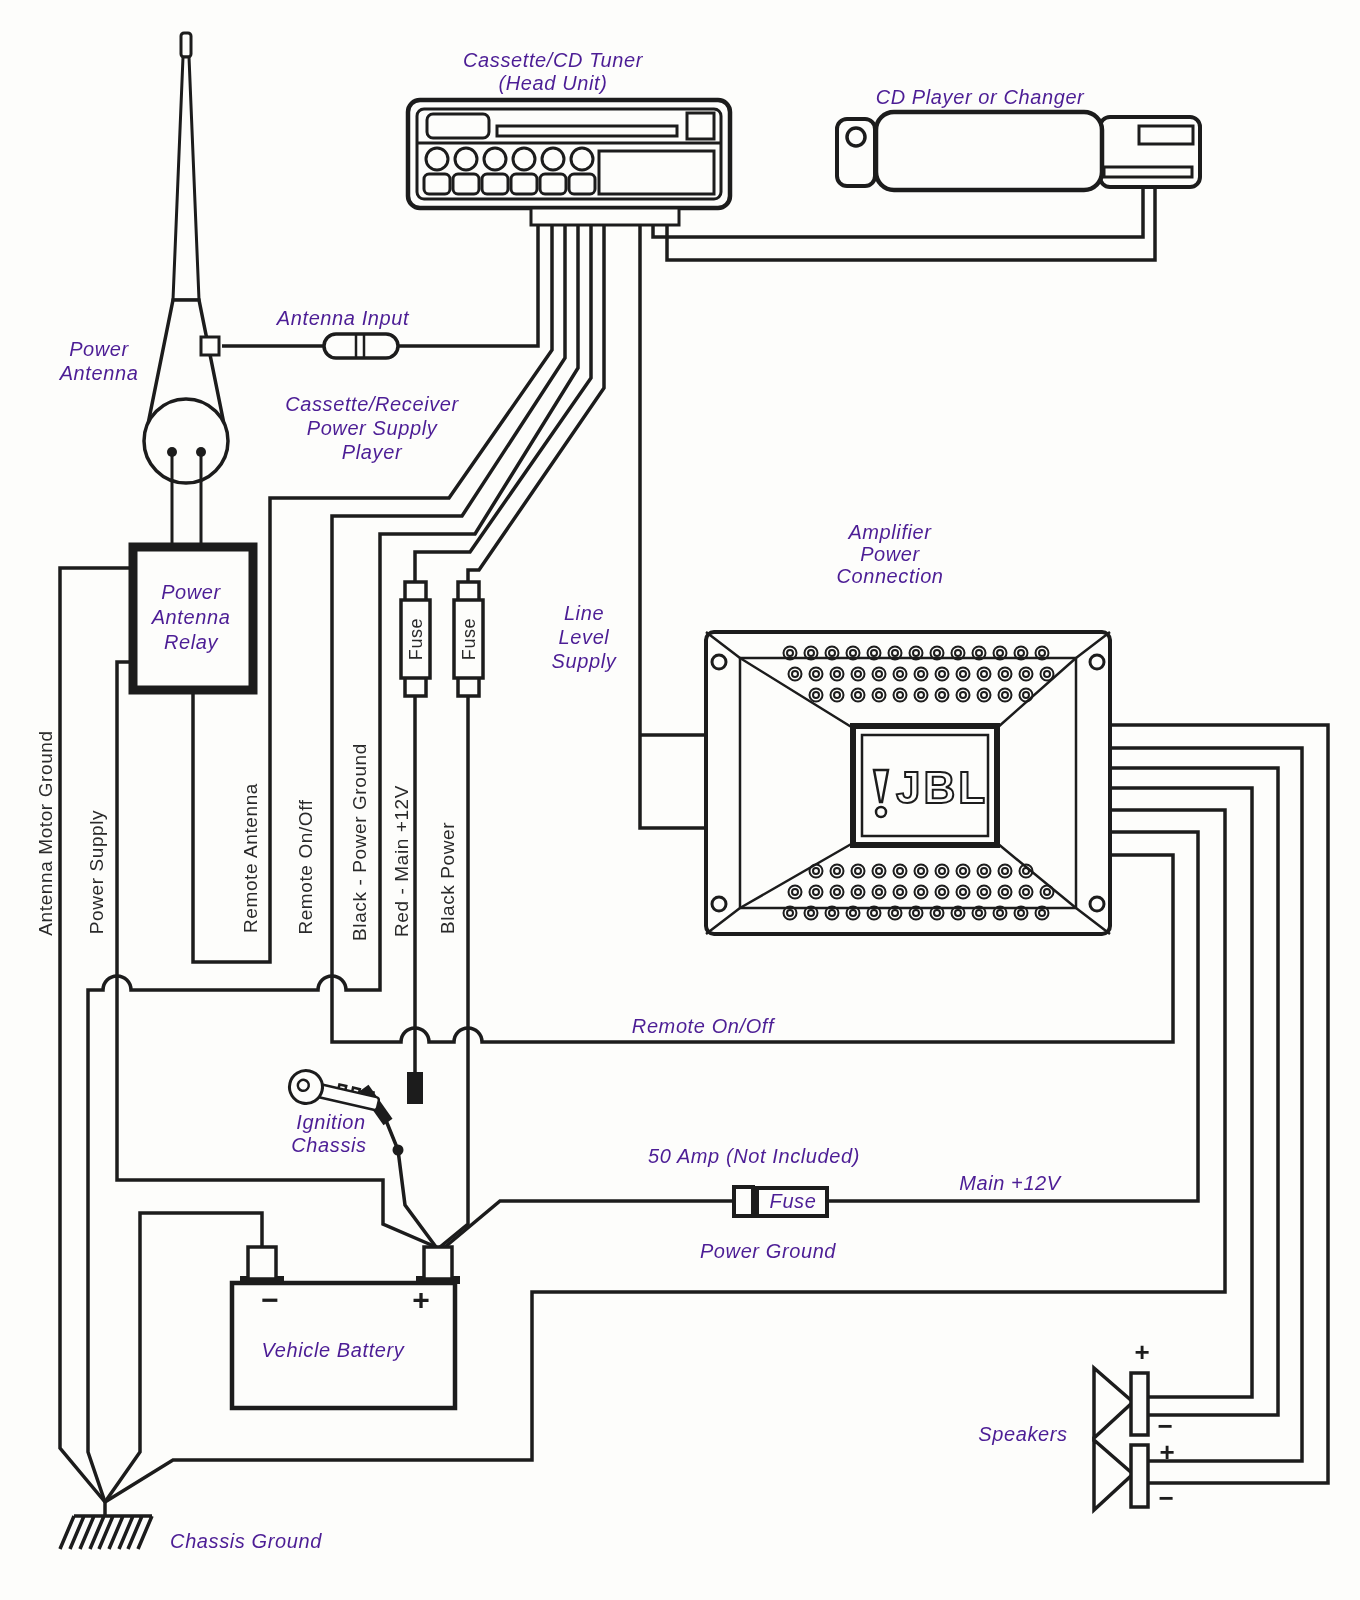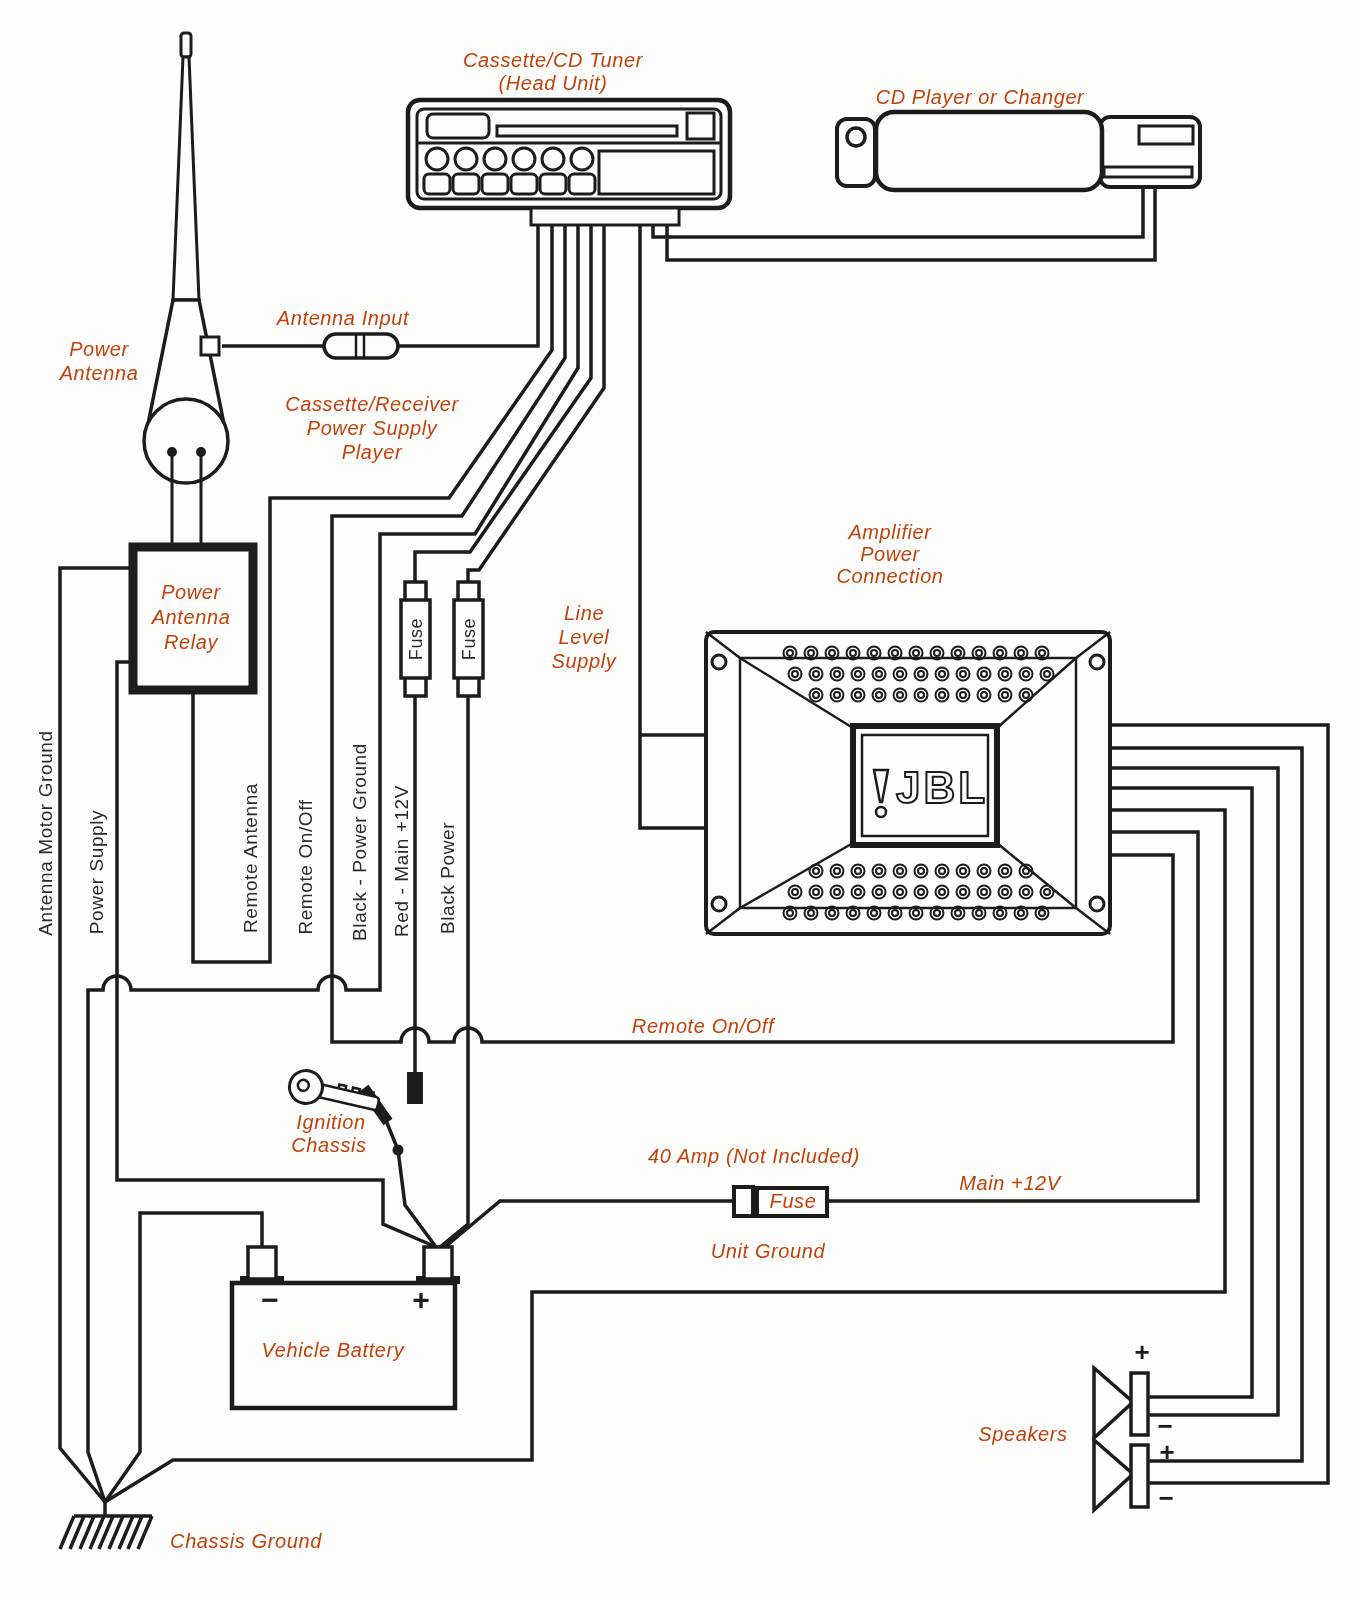--- a/index.html
+++ b/index.html
@@ -1,20 +1,20 @@
 <!DOCTYPE html>
 <html><head>
 <meta charset="utf-8">
 <style>
   html,body{margin:0;padding:0;background:#fff;}
   #page{position:relative;width:1360px;height:1600px;background:#fdfdfb;overflow:hidden;
         font-family:"Liberation Sans",sans-serif;color:#1c1c1c;}
   svg{position:absolute;left:0;top:0;}
   .lbl{position:absolute;transform:translate(-50%,-50%);font-style:italic;font-size:20px;
-       white-space:nowrap;letter-spacing:.6px;color:#c2410c;}
+       white-space:nowrap;letter-spacing:.6px;color:#4c1d95;}
   .vlbl{position:absolute;transform:translate(-50%,-50%) rotate(-90deg);font-style:normal;
         font-size:19px;white-space:nowrap;letter-spacing:.6px;color:#2a2a2a;}
   .sign{position:absolute;transform:translate(-50%,-50%);font-style:normal;font-size:30px;
         font-weight:bold;color:#1c1c1c;}
   .small{font-size:18px;}
 </style>
 </head>
 <body>
 
 <div id="page">
@@ -354,24 +354,24 @@
 <div class="vlbl" style="left:306px;top:867px">Remote On/Off</div>
 <div class="vlbl" style="left:360px;top:842px">Black - Power Ground</div>
 <div class="vlbl" style="left:402px;top:861px">Red - Main +12V</div>
 <div class="vlbl" style="left:448px;top:878px">Black Power</div>
 <div class="vlbl small" style="left:416px;top:639px">Fuse</div>
 <div class="vlbl small" style="left:469px;top:639px">Fuse</div>
 
 <div class="lbl" style="left:703px;top:1026px">Remote On/Off</div>
 <div class="lbl" style="left:331px;top:1122px">Ignition</div>
 <div class="lbl" style="left:329px;top:1145px">Chassis</div>
-<div class="lbl" style="left:754px;top:1156px">40 Amp (Not Included)</div>
+<div class="lbl" style="left:754px;top:1156px">50 Amp (Not Included)</div>
 <div class="lbl" style="left:793px;top:1201px">Fuse</div>
 <div class="lbl" style="left:1010px;top:1183px">Main +12V</div>
-<div class="lbl" style="left:768px;top:1251px">Unit Ground</div>
+<div class="lbl" style="left:768px;top:1251px">Power Ground</div>
 <div class="lbl" style="left:333px;top:1350px">Vehicle Battery</div>
 <div class="sign" style="left:270px;top:1300px">−</div>
 <div class="sign" style="left:421px;top:1300px">+</div>
 <div class="lbl" style="left:1023px;top:1434px">Speakers</div>
 <div class="sign" style="left:1142px;top:1352px;font-size:26px">+</div>
 <div class="sign" style="left:1165px;top:1426px;font-size:26px">−</div>
 <div class="sign" style="left:1167px;top:1452px;font-size:26px">+</div>
 <div class="sign" style="left:1166px;top:1498px;font-size:26px">−</div>
 <div class="lbl" style="left:246px;top:1541px">Chassis Ground</div>
 

